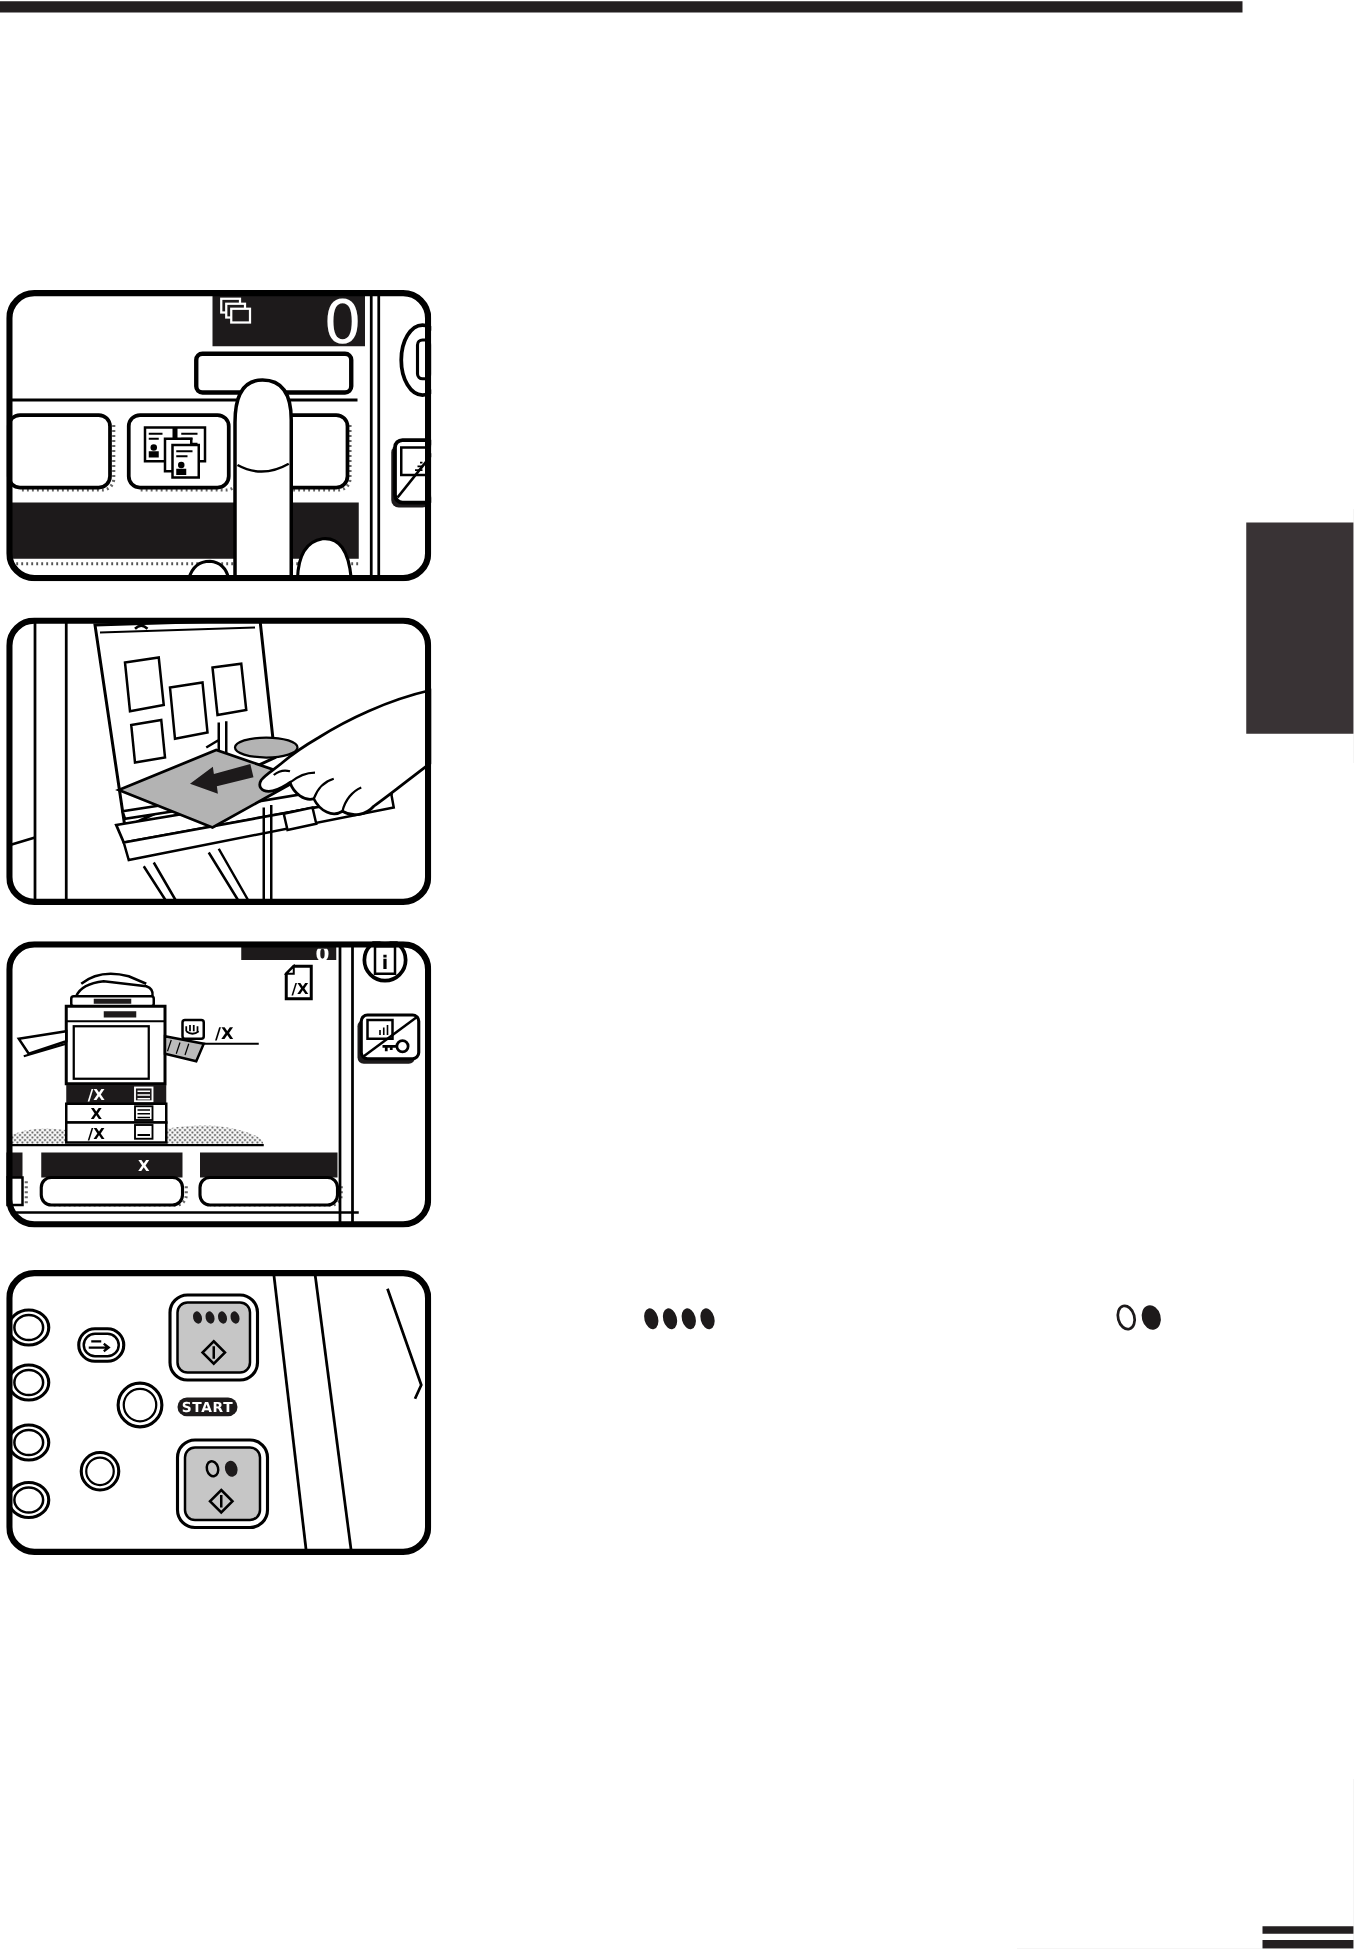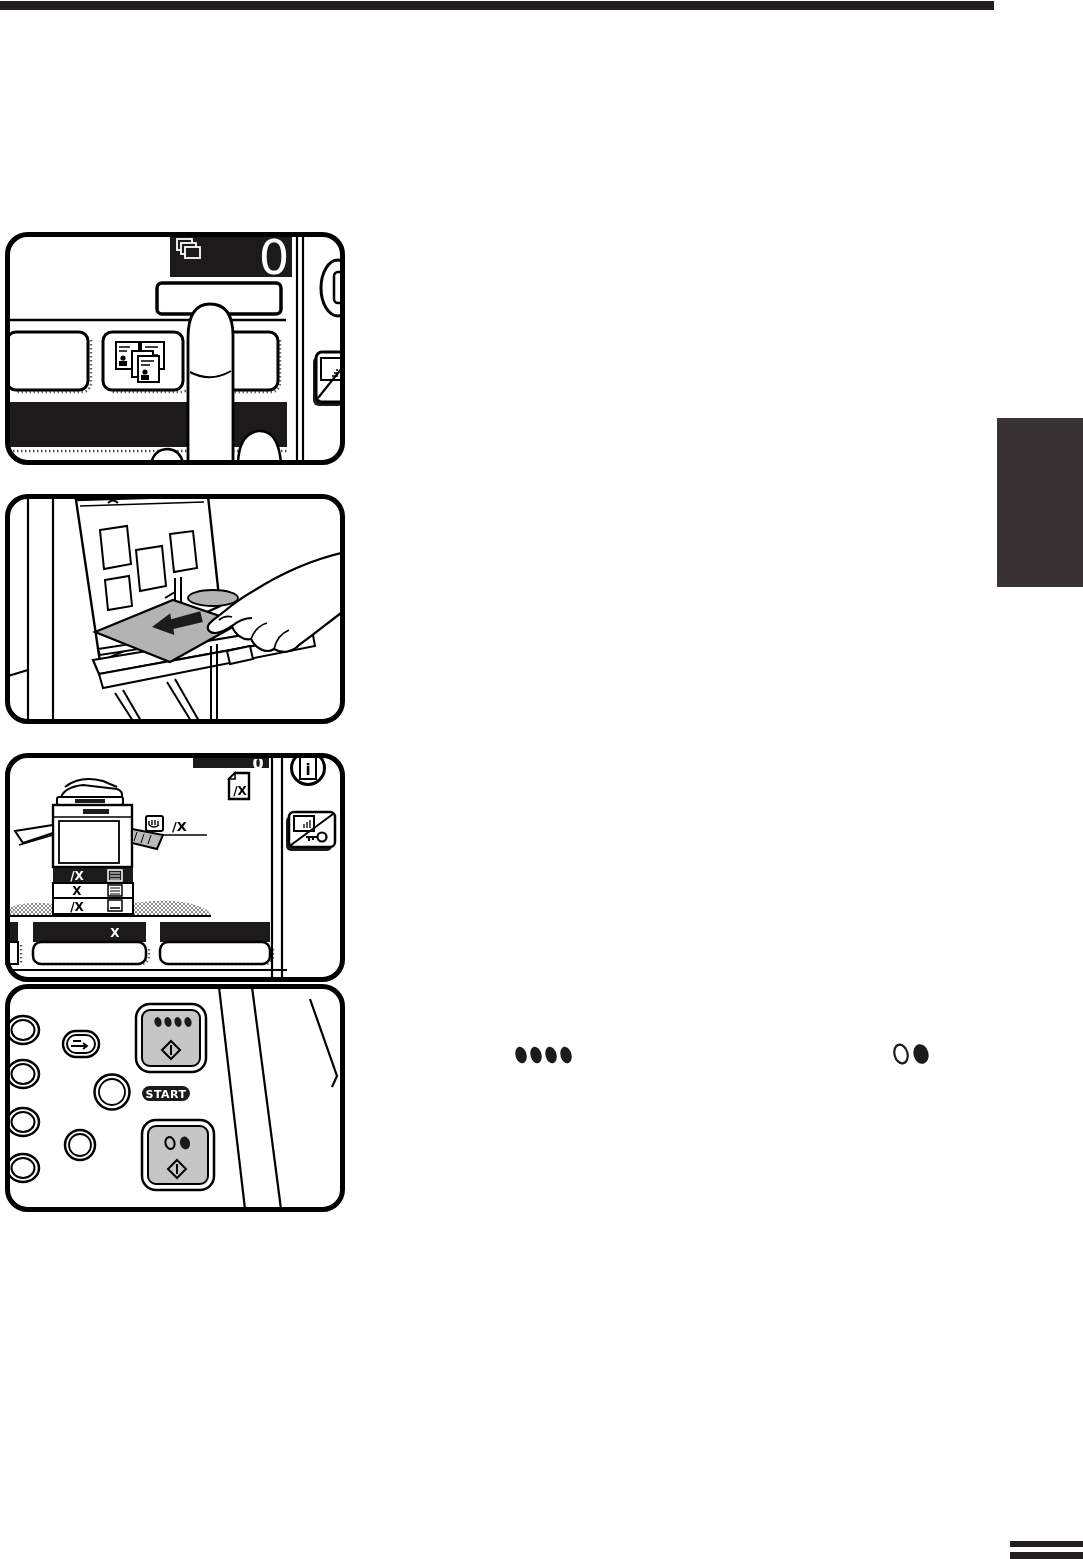--- a/index.html
+++ b/index.html
@@ -7,21 +7,21 @@
         font-family:"DejaVu Sans",sans-serif;}
   .abs{position:absolute;}
   .header-rule{left:0;top:1px;width:994px;height:9px;background:#231f20;}
   .chapter-tab{left:997px;top:418px;width:86px;height:169px;background:#393335;}
   .footer-bar-1{left:1010px;top:1541px;width:73px;height:6px;background:#231f20;}
   .footer-bar-2{left:1010px;top:1552px;width:73px;height:7px;background:#231f20;}
   figure{margin:0;}
   .panel-1{left:5px;top:232px;}
   .panel-2{left:5px;top:494px;}
   .panel-3{left:5px;top:753px;}
-  .panel-4{left:5px;top:984px;}
+  .panel-4{left:5px;top:1016px;}
   .icon-color-start{left:509px;top:1040px;}
   .icon-bw-start{left:886px;top:1038px;}
   svg{display:block;}
   text{font-family:"DejaVu Sans",sans-serif;}
 </style>
 </head>
 <body>
 
 <div class="page">
 

